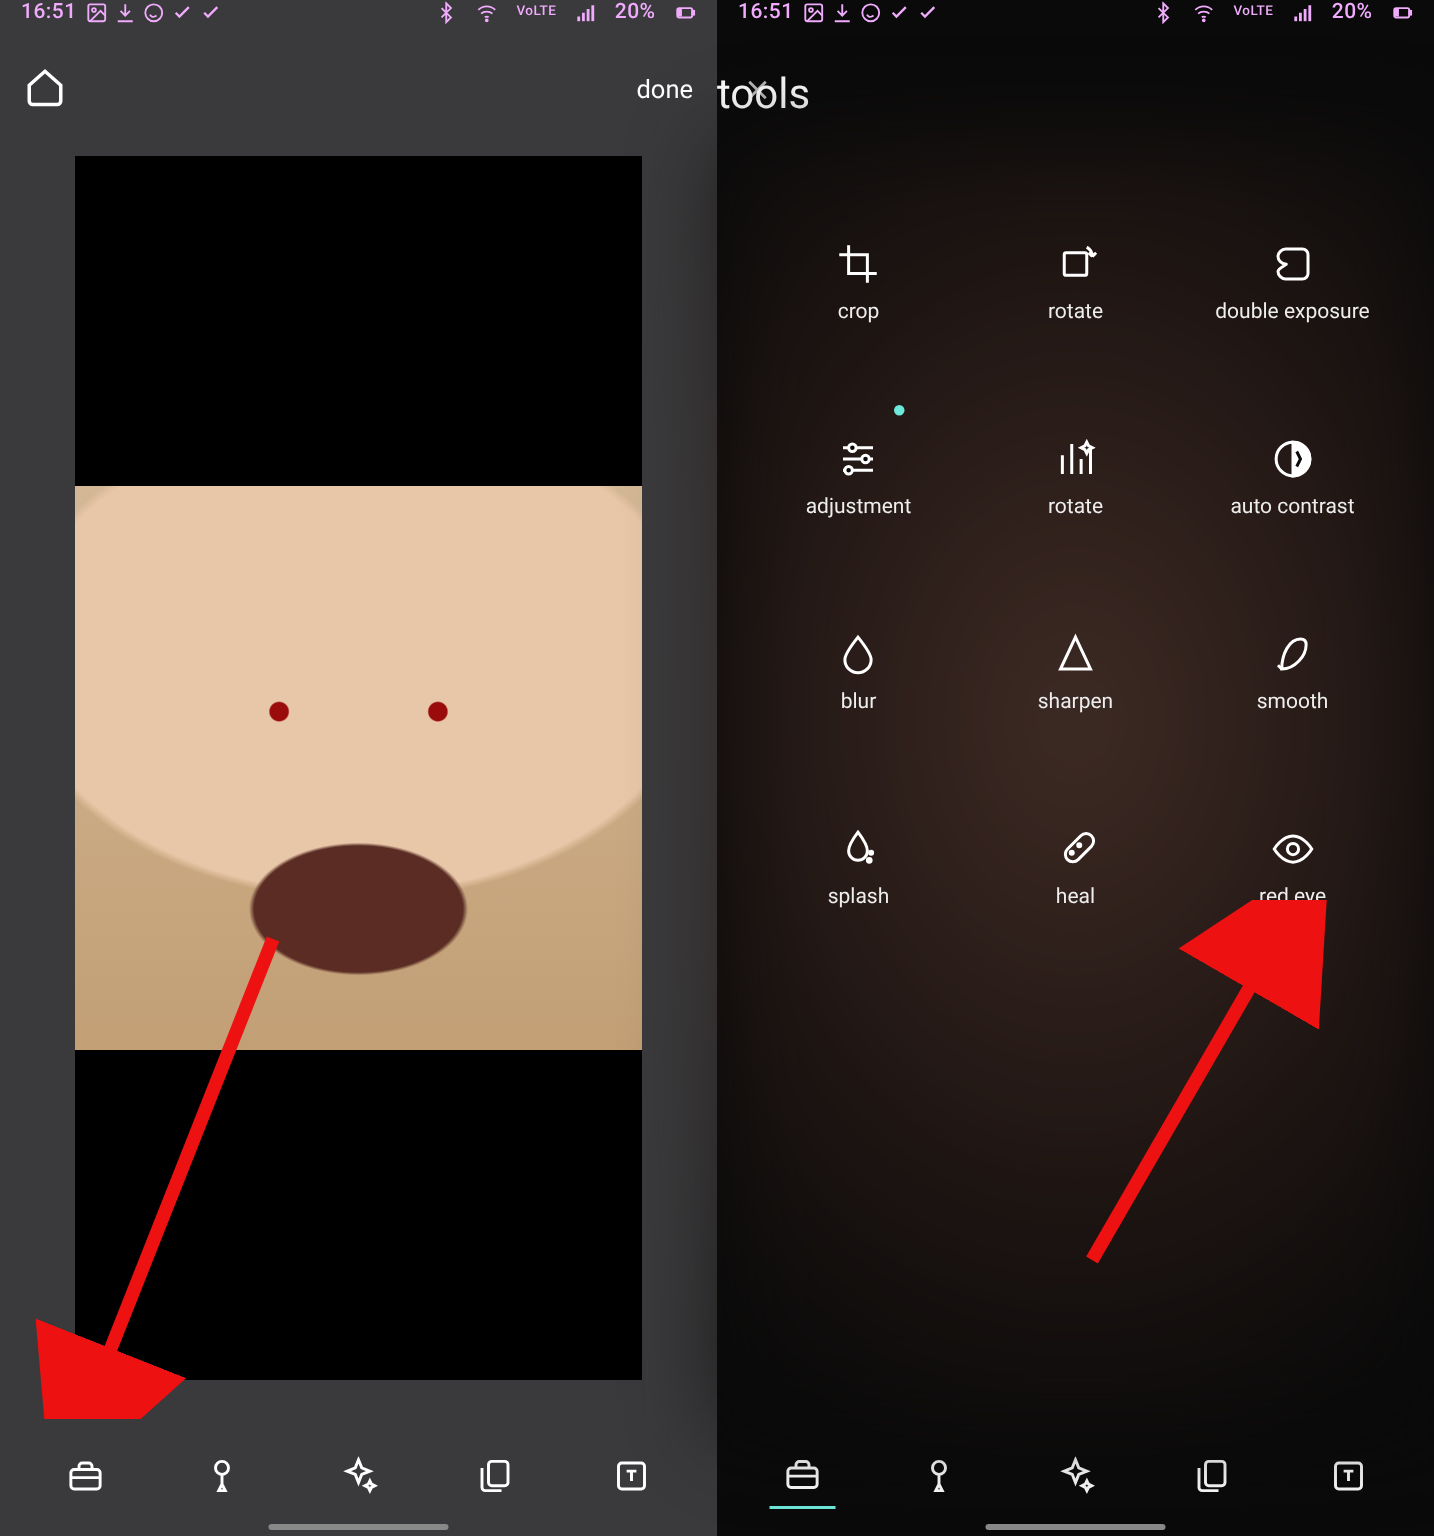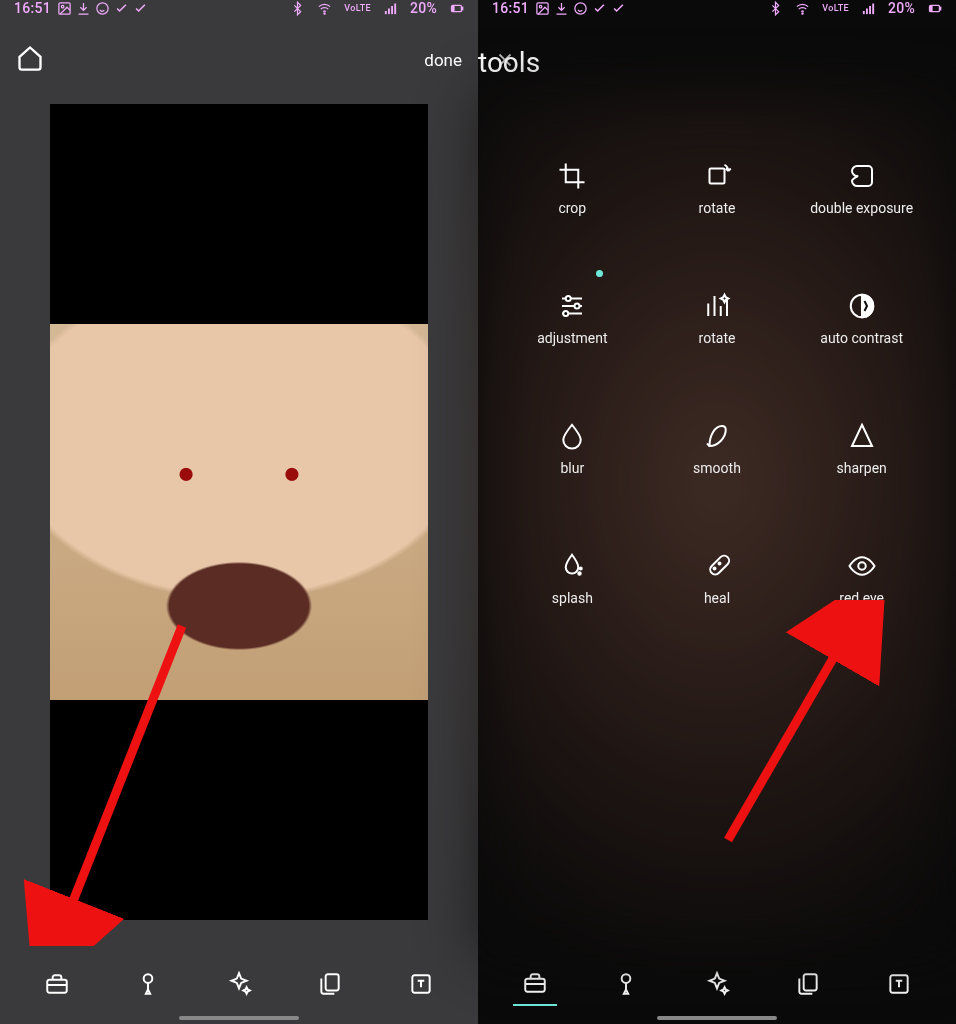--- a/index.html
+++ b/index.html
@@ -410,33 +410,33 @@
         <span class="tool-icon">
             <svg viewBox="0 0 24 24" width="30" height="30" fill="none" stroke="currentColor" stroke-width="1.6">
               <path d="M12 3c4 5 7 9 7 12a7 7 0 11-14 0c0-3 3-7 7-12z"></path>
             </svg>
           </span>
         <span class="tool-label">blur</span>
       </div>
       <div class="tool">
         <span class="tool-icon">
             <svg viewBox="0 0 24 24" width="30" height="30" fill="none" stroke="currentColor" stroke-width="1.6">
+              <path d="M12 3l8 17H4l8-17z"></path>
+            </svg>
+          </span>
+        <span class="tool-label">sharpen</span>
+      </div>
+      <div class="tool">
+        <span class="tool-icon">
+            <svg viewBox="0 0 24 24" width="30" height="30" fill="none" stroke="currentColor" stroke-width="1.6">
               <path d="M6 20c0-8 4-16 10-16 2 0 3 1 3 3 0 6-6 13-13 13z"></path>
               <path d="M6 20l-2-2"></path>
             </svg>
           </span>
         <span class="tool-label">smooth</span>
-      </div>
-      <div class="tool">
-        <span class="tool-icon">
-            <svg viewBox="0 0 24 24" width="30" height="30" fill="none" stroke="currentColor" stroke-width="1.6">
-              <path d="M12 3l8 17H4l8-17z"></path>
-            </svg>
-          </span>
-        <span class="tool-label">sharpen</span>
       </div>
 
       <div class="tool">
         <span class="tool-icon">
             <svg viewBox="0 0 24 24" width="30" height="30" fill="none" stroke="currentColor" stroke-width="1.6">
               <path d="M12 3c3 4 5 7 5 10a5 5 0 11-10 0c0-3 2-6 5-10z"></path>
               <circle cx="18" cy="18" r="1" fill="currentColor"></circle>
               <circle cx="19" cy="14" r="0.8" fill="currentColor"></circle>
             </svg>
           </span>

